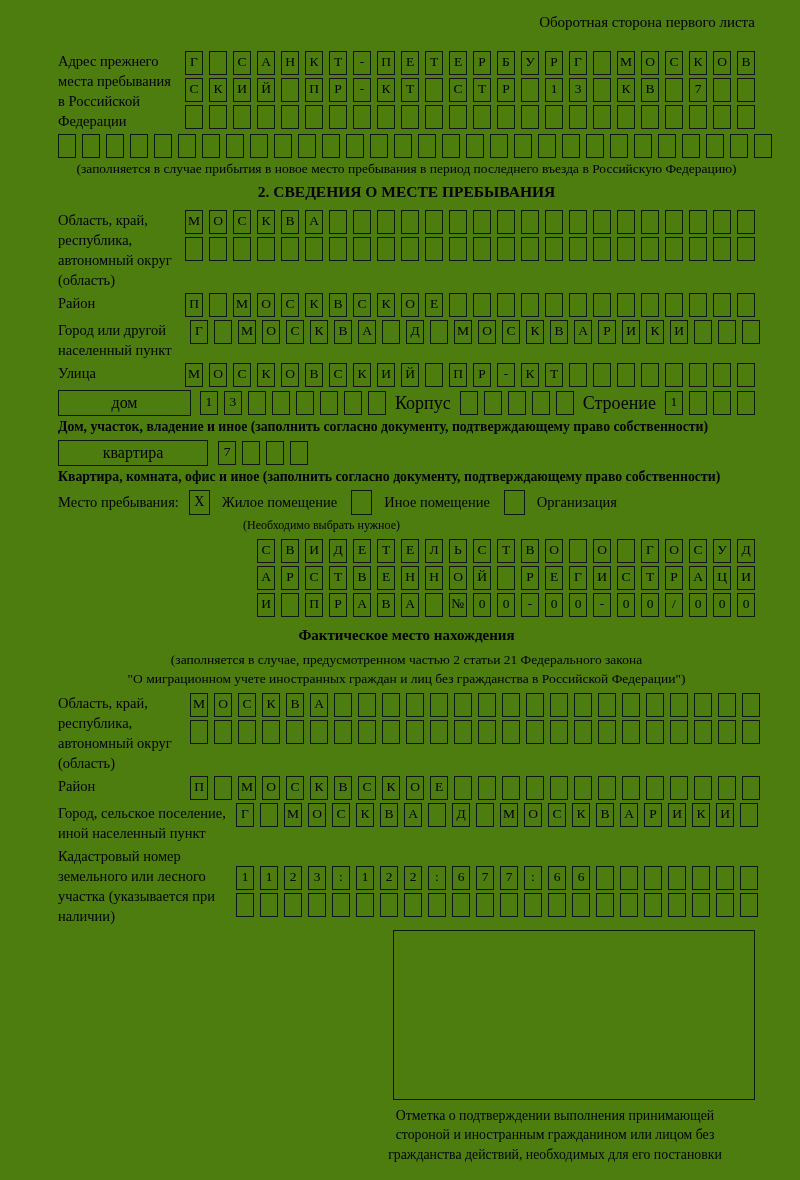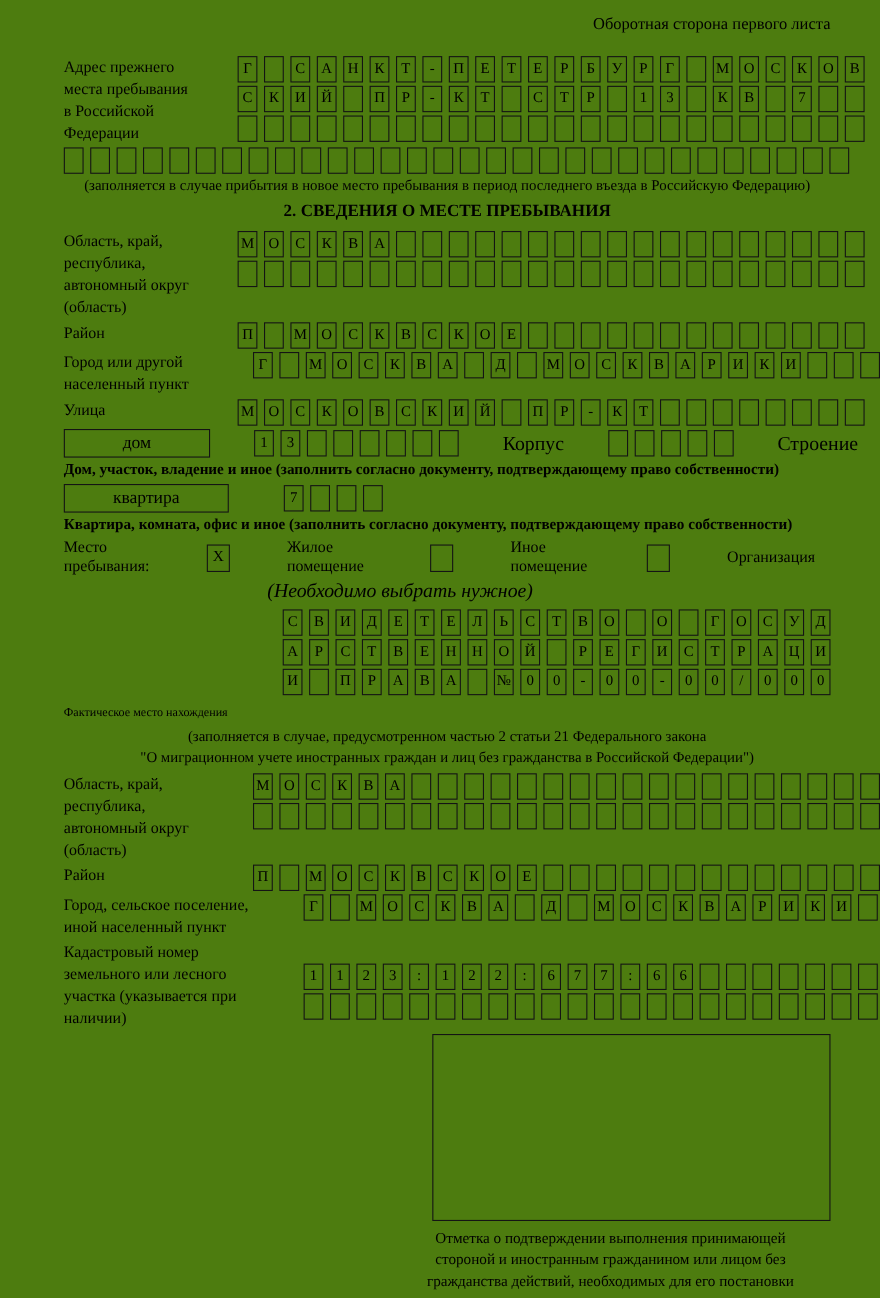--- a/index.html
+++ b/index.html
@@ -4,52 +4,52 @@
 <style>
   html,body{margin:0;padding:0;background:#fff;}
   .page{
     width:800px;height:1180px;box-sizing:border-box;
     padding:14px 45px 0 58px;
     background:#4d7c0f;color:#000;
     font-family:"Liberation Serif","DejaVu Serif",serif;
     overflow:hidden;position:relative;
   }
   .top-note{text-align:right;font-size:15px;margin-bottom:20px;}
-  .row{display:flex;align-items:flex-start;margin-bottom:3px;gap:40px;}
+  .row{display:flex;align-items:flex-start;margin-bottom:3px;}
   .labelcol{flex:none;font-size:14.5px;line-height:1.38;}
   .w118{width:118px;}
   .w132{width:132px;}
   .w178{width:178px;}
   .w228{width:228px;}
   .gridcol{margin-left:auto;display:flex;flex-direction:column;gap:3px;align-items:flex-end;}
   .grid{display:flex;gap:6px;margin-left:auto;flex:none;}
   .grid.leftflow{margin-left:0;}
   .cell{
     flex:none;width:18px;height:24px;border:1.7px solid #141414;box-sizing:border-box;
     font-size:13.5px;line-height:20px;text-align:center;overflow:hidden;
   }
   .fullrow{margin-bottom:2px;}
   .center-note{text-align:center;font-size:13.5px;margin:3px 0 6px;}
   .sec-title{text-align:center;font-weight:700;font-size:15.5px;margin:4px 0 9px;}
-  .sub-title{text-align:left;font-weight:400;font-size:11px;margin:10px 0 8px;}
+  .sub-title{text-align:center;font-weight:700;font-size:15px;margin:10px 0 8px;}
   .note-left{font-size:13.8px;margin:1px 0 5px;font-weight:bold;}
   .fieldbox{border:1.7px solid #141414;height:26px;box-sizing:border-box;text-align:center;
     font-size:16px;line-height:23px;flex:none;}
   .dombox{width:133px;}
   .kvbox{width:150px;}
   .inline-label{font-size:18px;line-height:26px;flex:none;}
   .dom-row{justify-content:space-between;align-items:center;}
   .kv-row{align-items:center;}
   .kv-row .grid{margin-left:10px;}
   .mesto-row{align-items:center;font-size:14.5px;margin-top:4px;}
   .mesto-row .opt{margin-right:14px;}
   .cbx{width:21px;height:25px;border:1.7px solid #141414;box-sizing:border-box;text-align:center;
     line-height:22px;font-size:14px;flex:none;margin-right:12px;}
   .mesto-label{margin-right:10px;}
-  .mesto-note{font-size:18px;margin:2px 0 6px 185px;font-style:italic;}
+  .mesto-note{font-size:12px;margin:2px 0 6px 185px;}
   .kad-first{margin-top:20px;}
   .stamp-box{width:362px;height:170px;border:1.8px solid #141414;margin-left:auto;
     box-sizing:border-box;margin-top:4px;}
   .stamp-caption{width:400px;margin-left:auto;text-align:center;font-size:13.8px;
     line-height:1.4;margin-top:6px;}
 </style>
 </head>
 <body>
 
 <div class="page">

